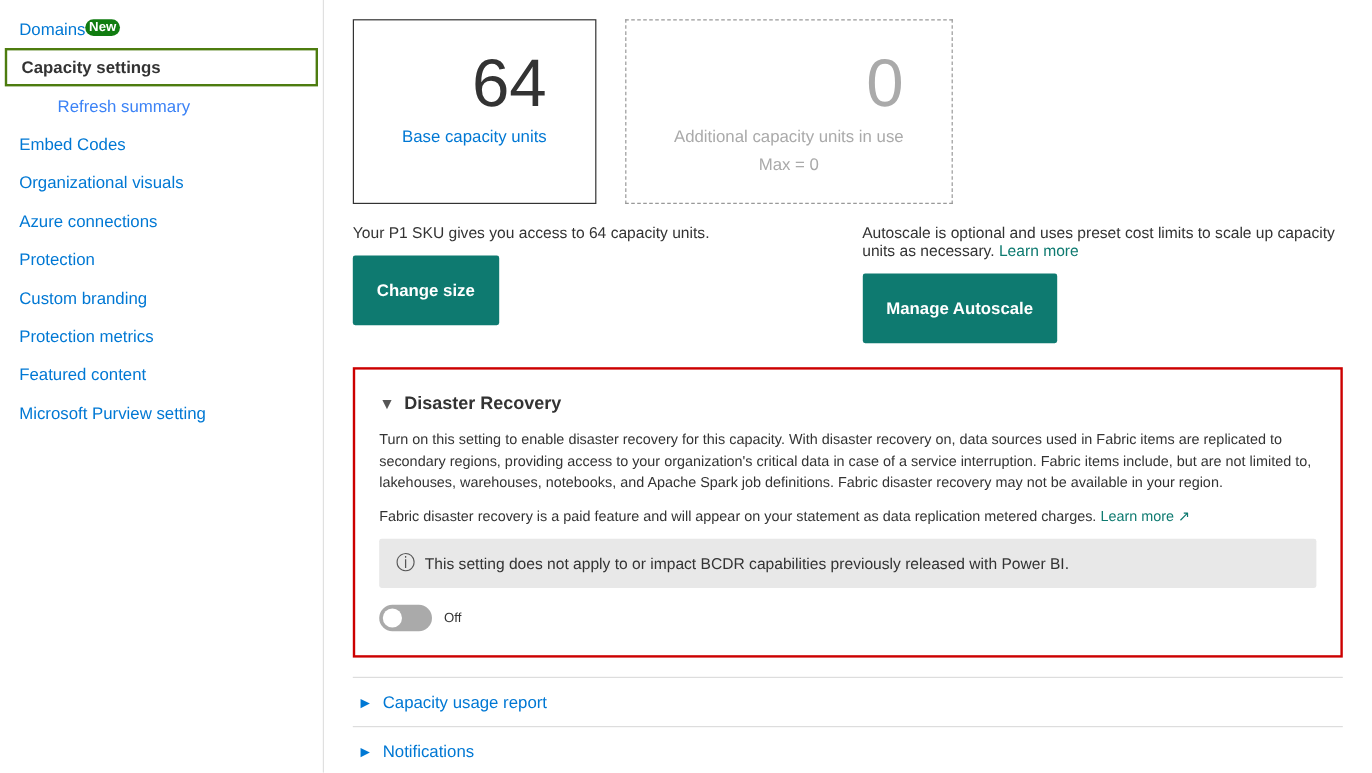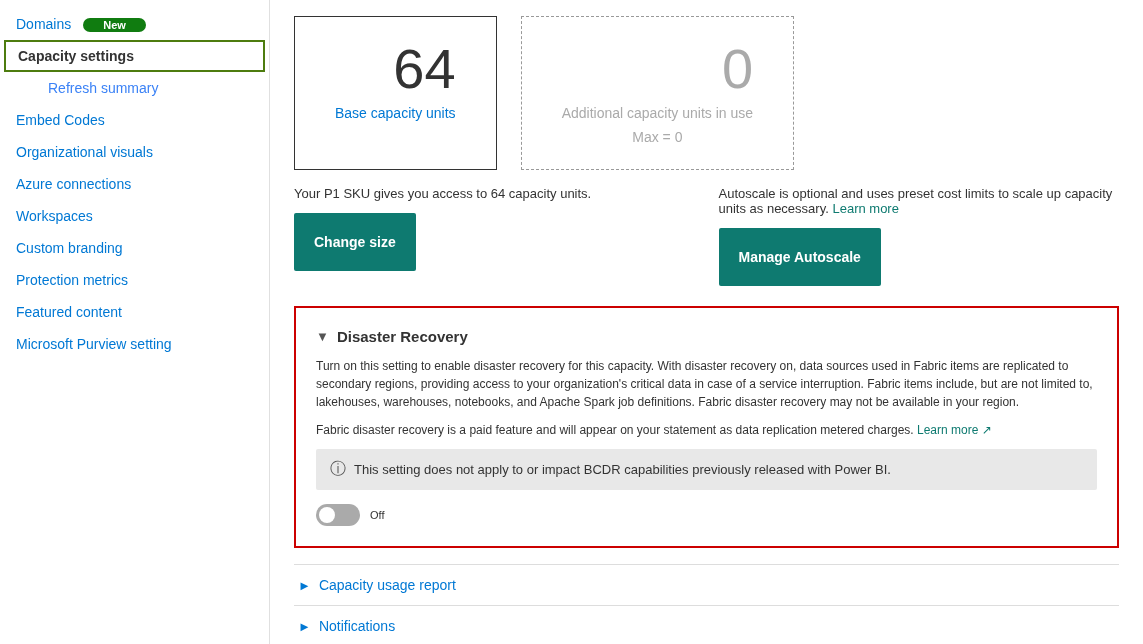--- a/index.html
+++ b/index.html
@@ -36,28 +36,28 @@
       background: #fff;
       margin: 0 4px;
       padding: 6px 12px;
     }
     .sidebar-item.sub {
       padding-left: 48px;
       color: #3b82f6;
     }
     .sidebar-item.domains-item {
       display: flex;
-      align-items: flex-end;
-      gap: 12px;
+      align-items: flex-start;
+      gap: 0;
     }
     .new-badge {
       background: #107c10;
       color: #fff;
       font-size: 11px;
-      padding: 1px 20px;
+      padding: 1px 3px;
       border-radius: 10px;
       font-weight: 600;
     }
 
     
     .main {
       flex: 1;
       overflow-y: auto;
       padding: 16px 24px;
       background: #fff;
@@ -248,21 +248,21 @@
 
   <div class="sidebar-item">
     <span>Organizational visuals</span>
   </div>
 
   <div class="sidebar-item">
     <span>Azure connections</span>
   </div>
 
   <div class="sidebar-item">
-    <span>Workspaces</span>
+    <span>Protection</span>
   </div>
 
   <div class="sidebar-item">
     <span>Custom branding</span>
   </div>
 
   <div class="sidebar-item">
     <span>Protection metrics</span>
   </div>
 

